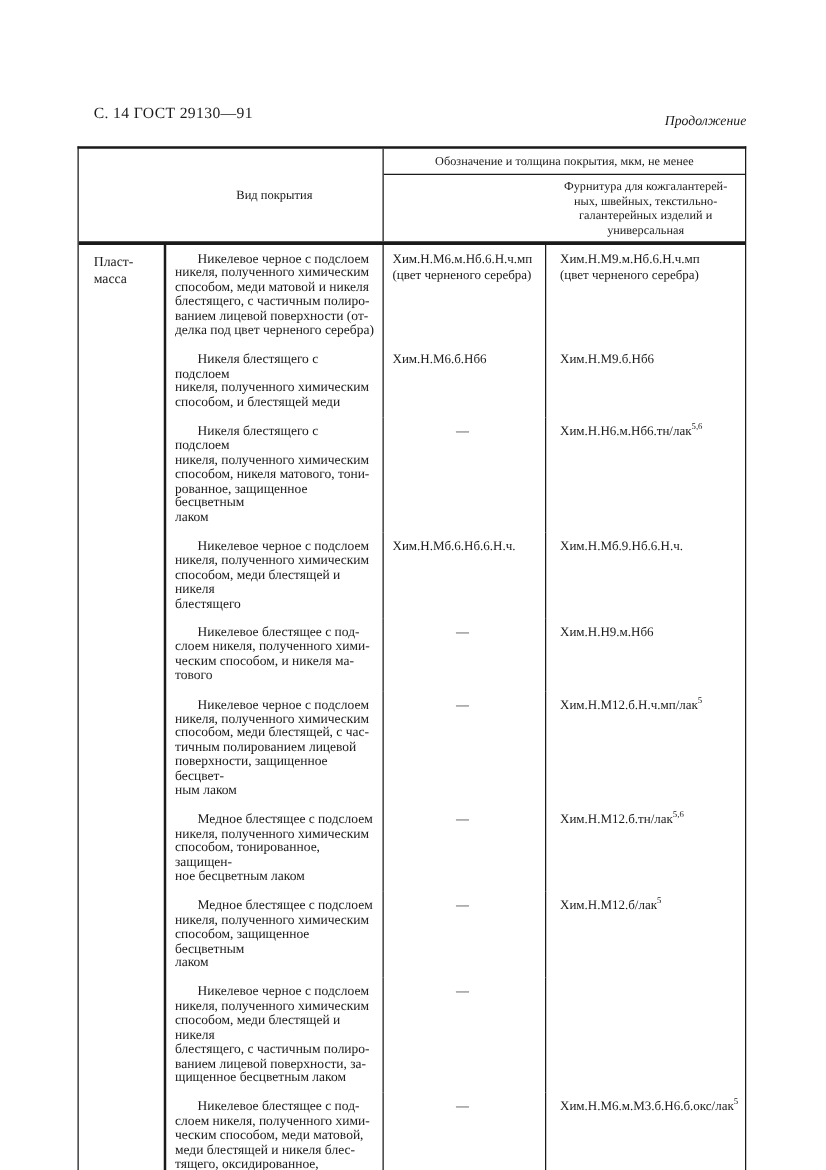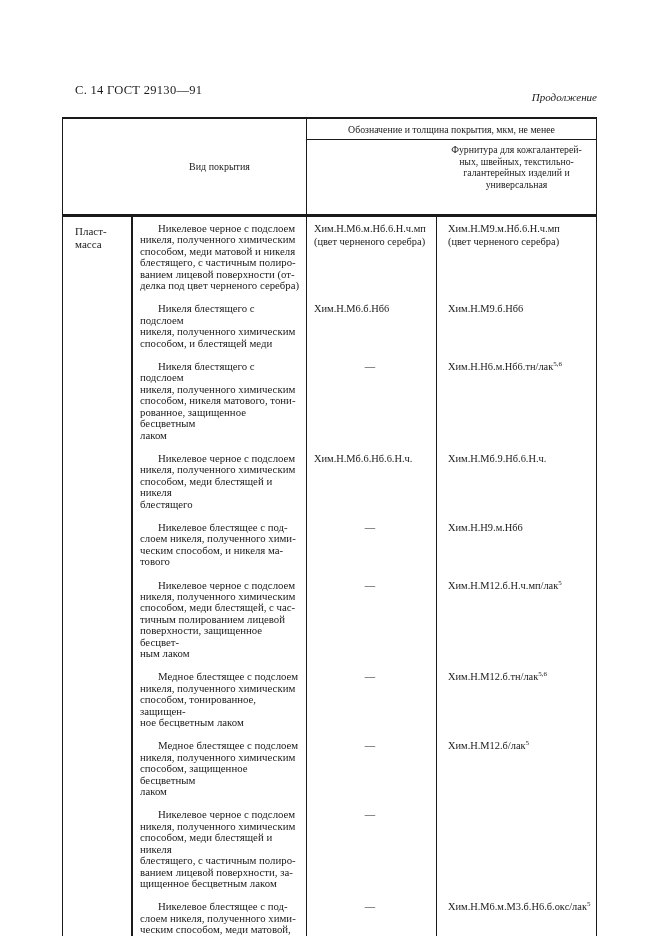--- a/index.html
+++ b/index.html
@@ -56,21 +56,21 @@
   }
   .h-shoe{
     grid-column:3;grid-row:2;
     border-right:1.2px solid #1a1a1a;
     display:flex;align-items:center;justify-content:center;
     font-size:10px;line-height:12px;padding:4px 2px 6px;
   }
   .h-universal{
     grid-column:4;grid-row:2;
     display:flex;align-items:center;justify-content:center;
-    font-size:9.8px;line-height:11.5px;padding:4px 2px 24px;
+    font-size:9.8px;line-height:11.5px;padding:4px 2px 3px;
   }
   .m-cell{
     grid-column:1;grid-row:1/11;
     border-right:2.5px solid #1a1a1a;
     padding:8px 2px 0 12px;
     font-size:11px;line-height:12.5px;
     white-space:pre-line;
   }
   .c-cell{
     grid-column:2;

